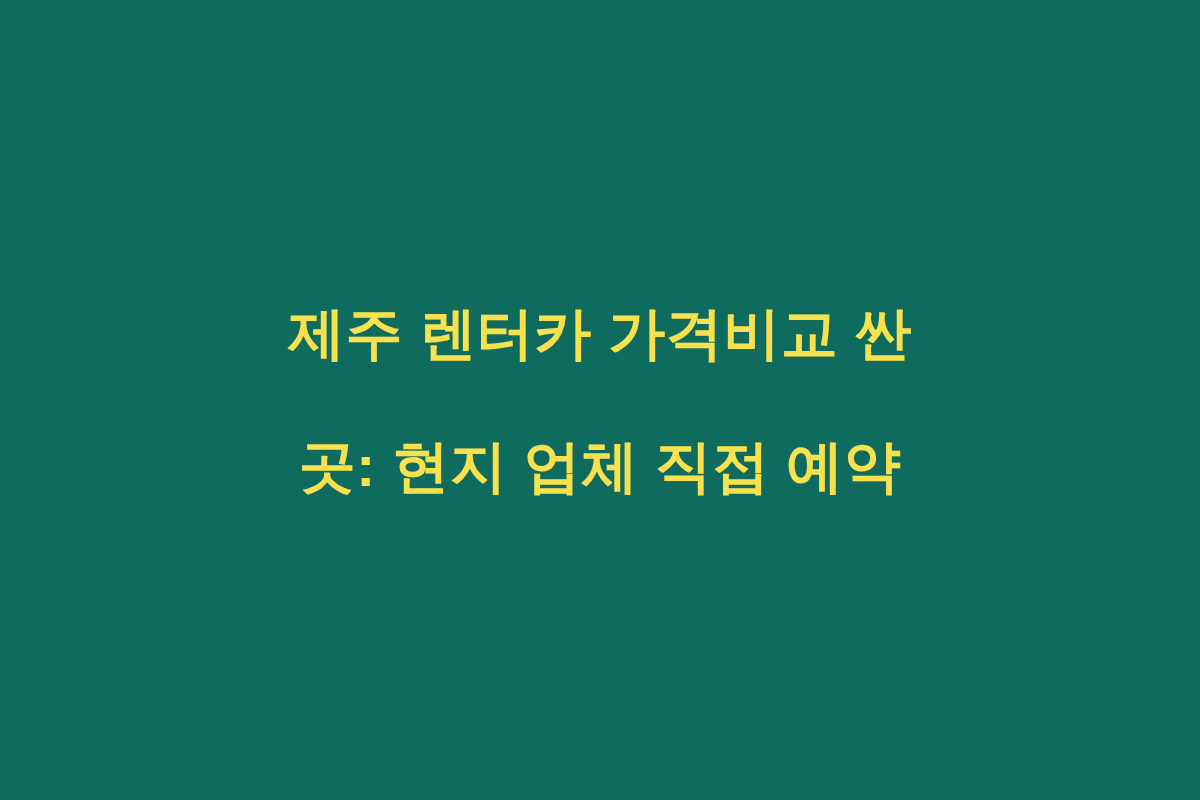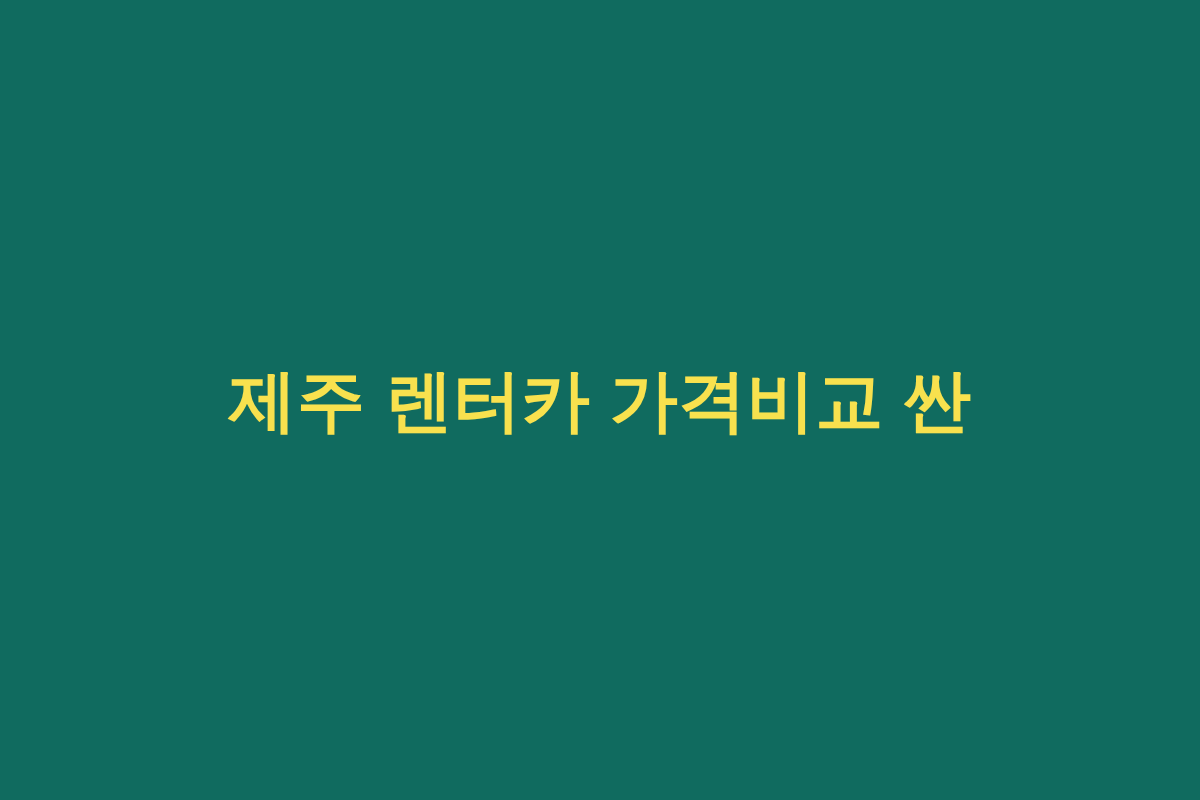--- a/index.html
+++ b/index.html
@@ -25,35 +25,36 @@
     justify-content: center;
     background: #106b5f;
   }
 
   #headline {
     width: 1080px;
     margin: 0;
     padding: 0;
     text-align: center;
     font-weight: 700;
-    font-size: 68px;
+    font-size: 57px;
     line-height: 133px;
     letter-spacing: 0.5px;
     color: #f8e14e;
     word-break: keep-all;
     -webkit-font-smoothing: antialiased;
   }
 
   #headline .headline-line {
     display: block;
     white-space: nowrap;
   }
 </style>
 </head>
 <body>
 
 <div id="title-card">
 
   <h1 id="headline">
     <span class="headline-line">제주 렌터카 가격비교 싼</span>
+    <span class="headline-line">곳: 현지 업체 직접 예약</span>
   </h1>
 
 </div>
 
 </body></html>

